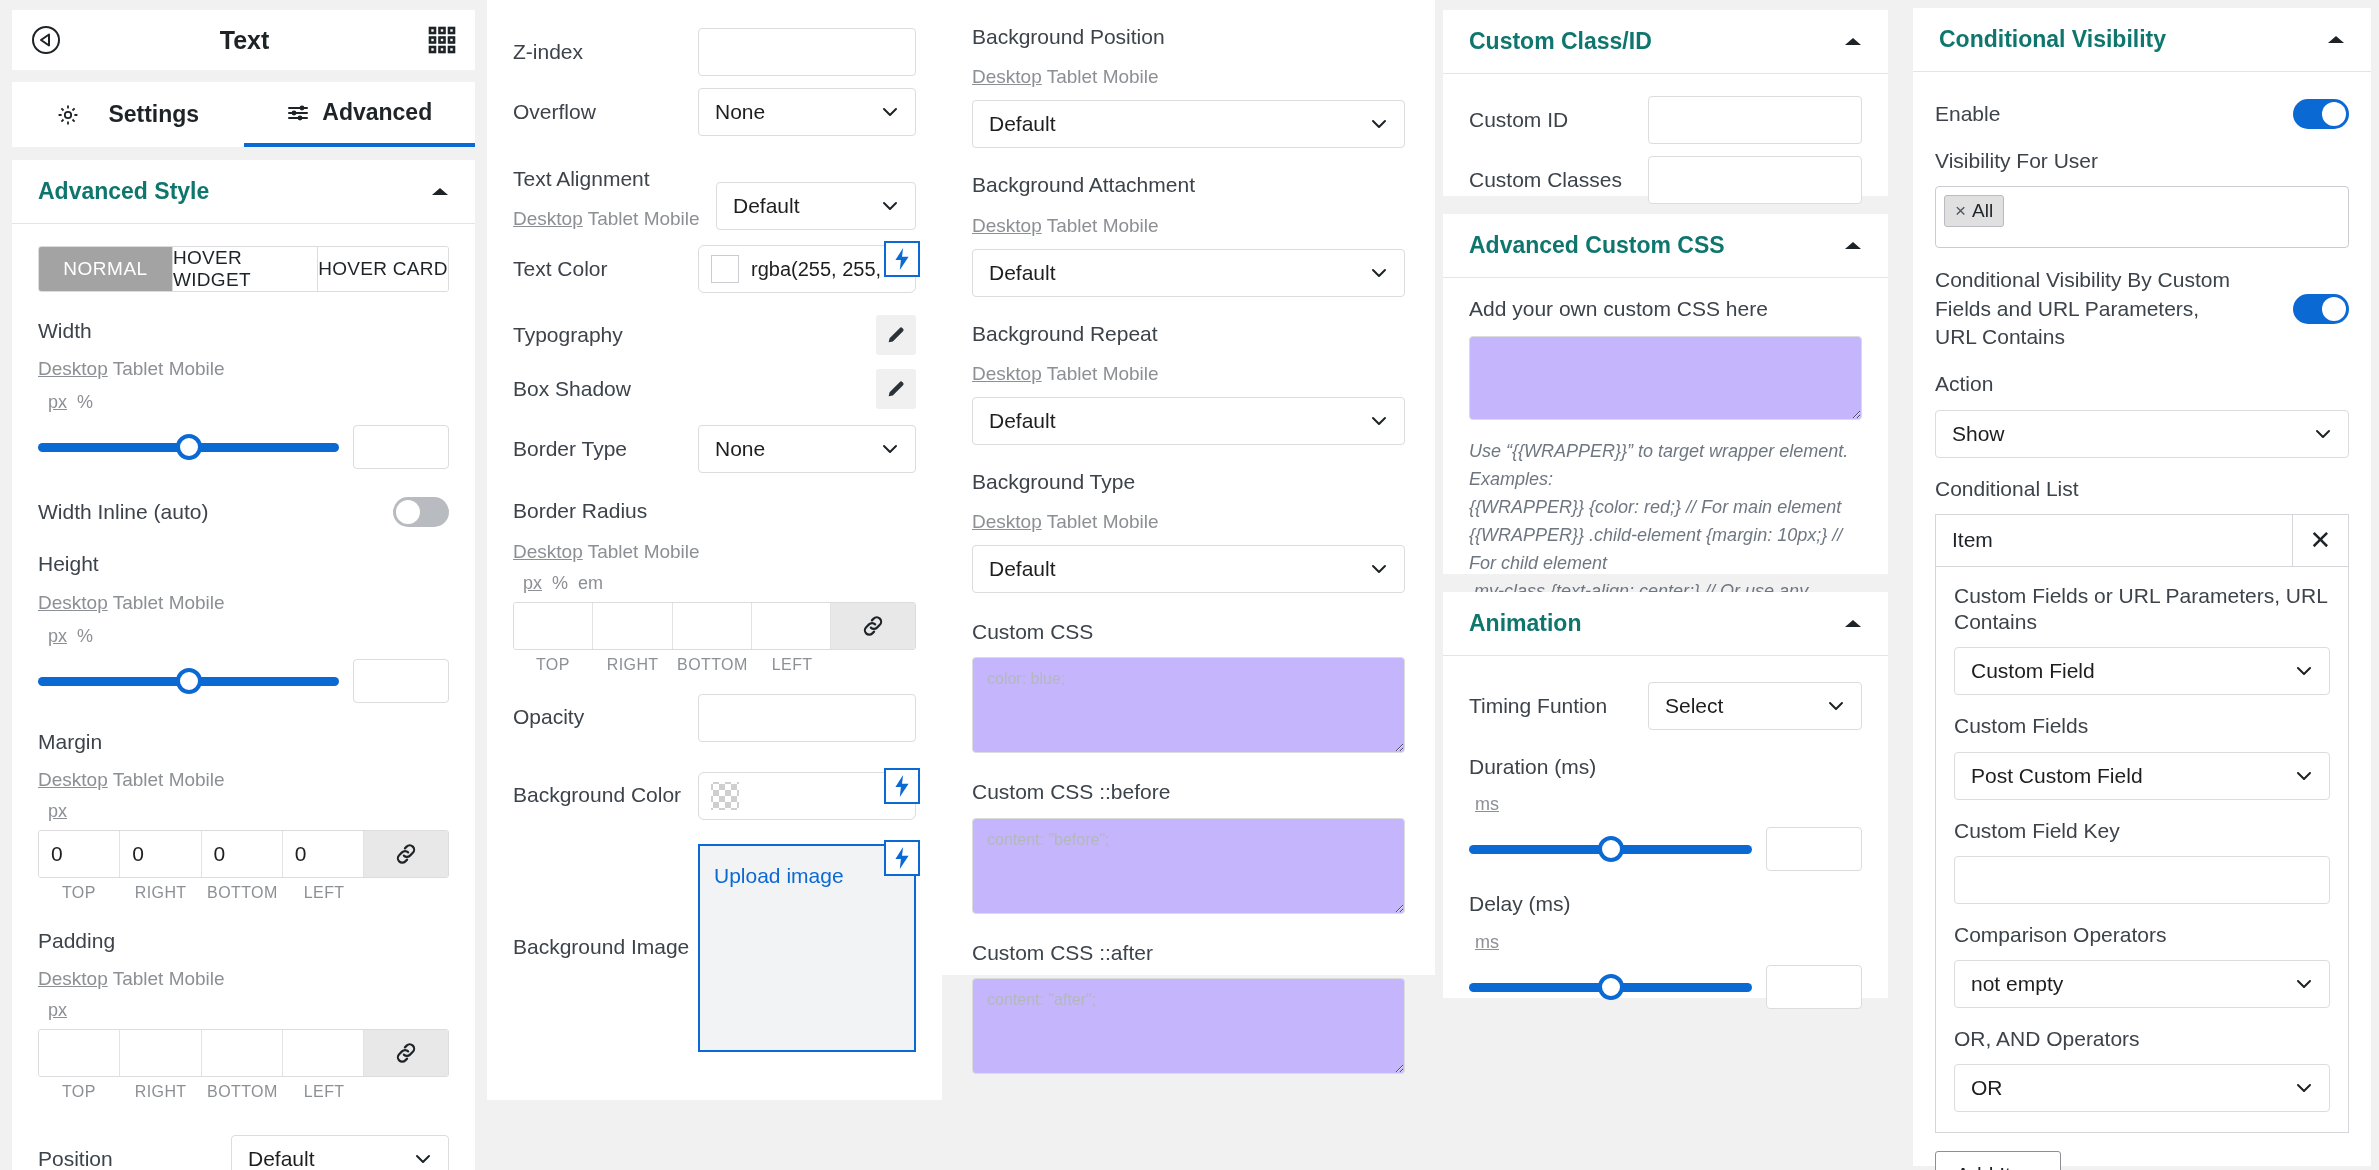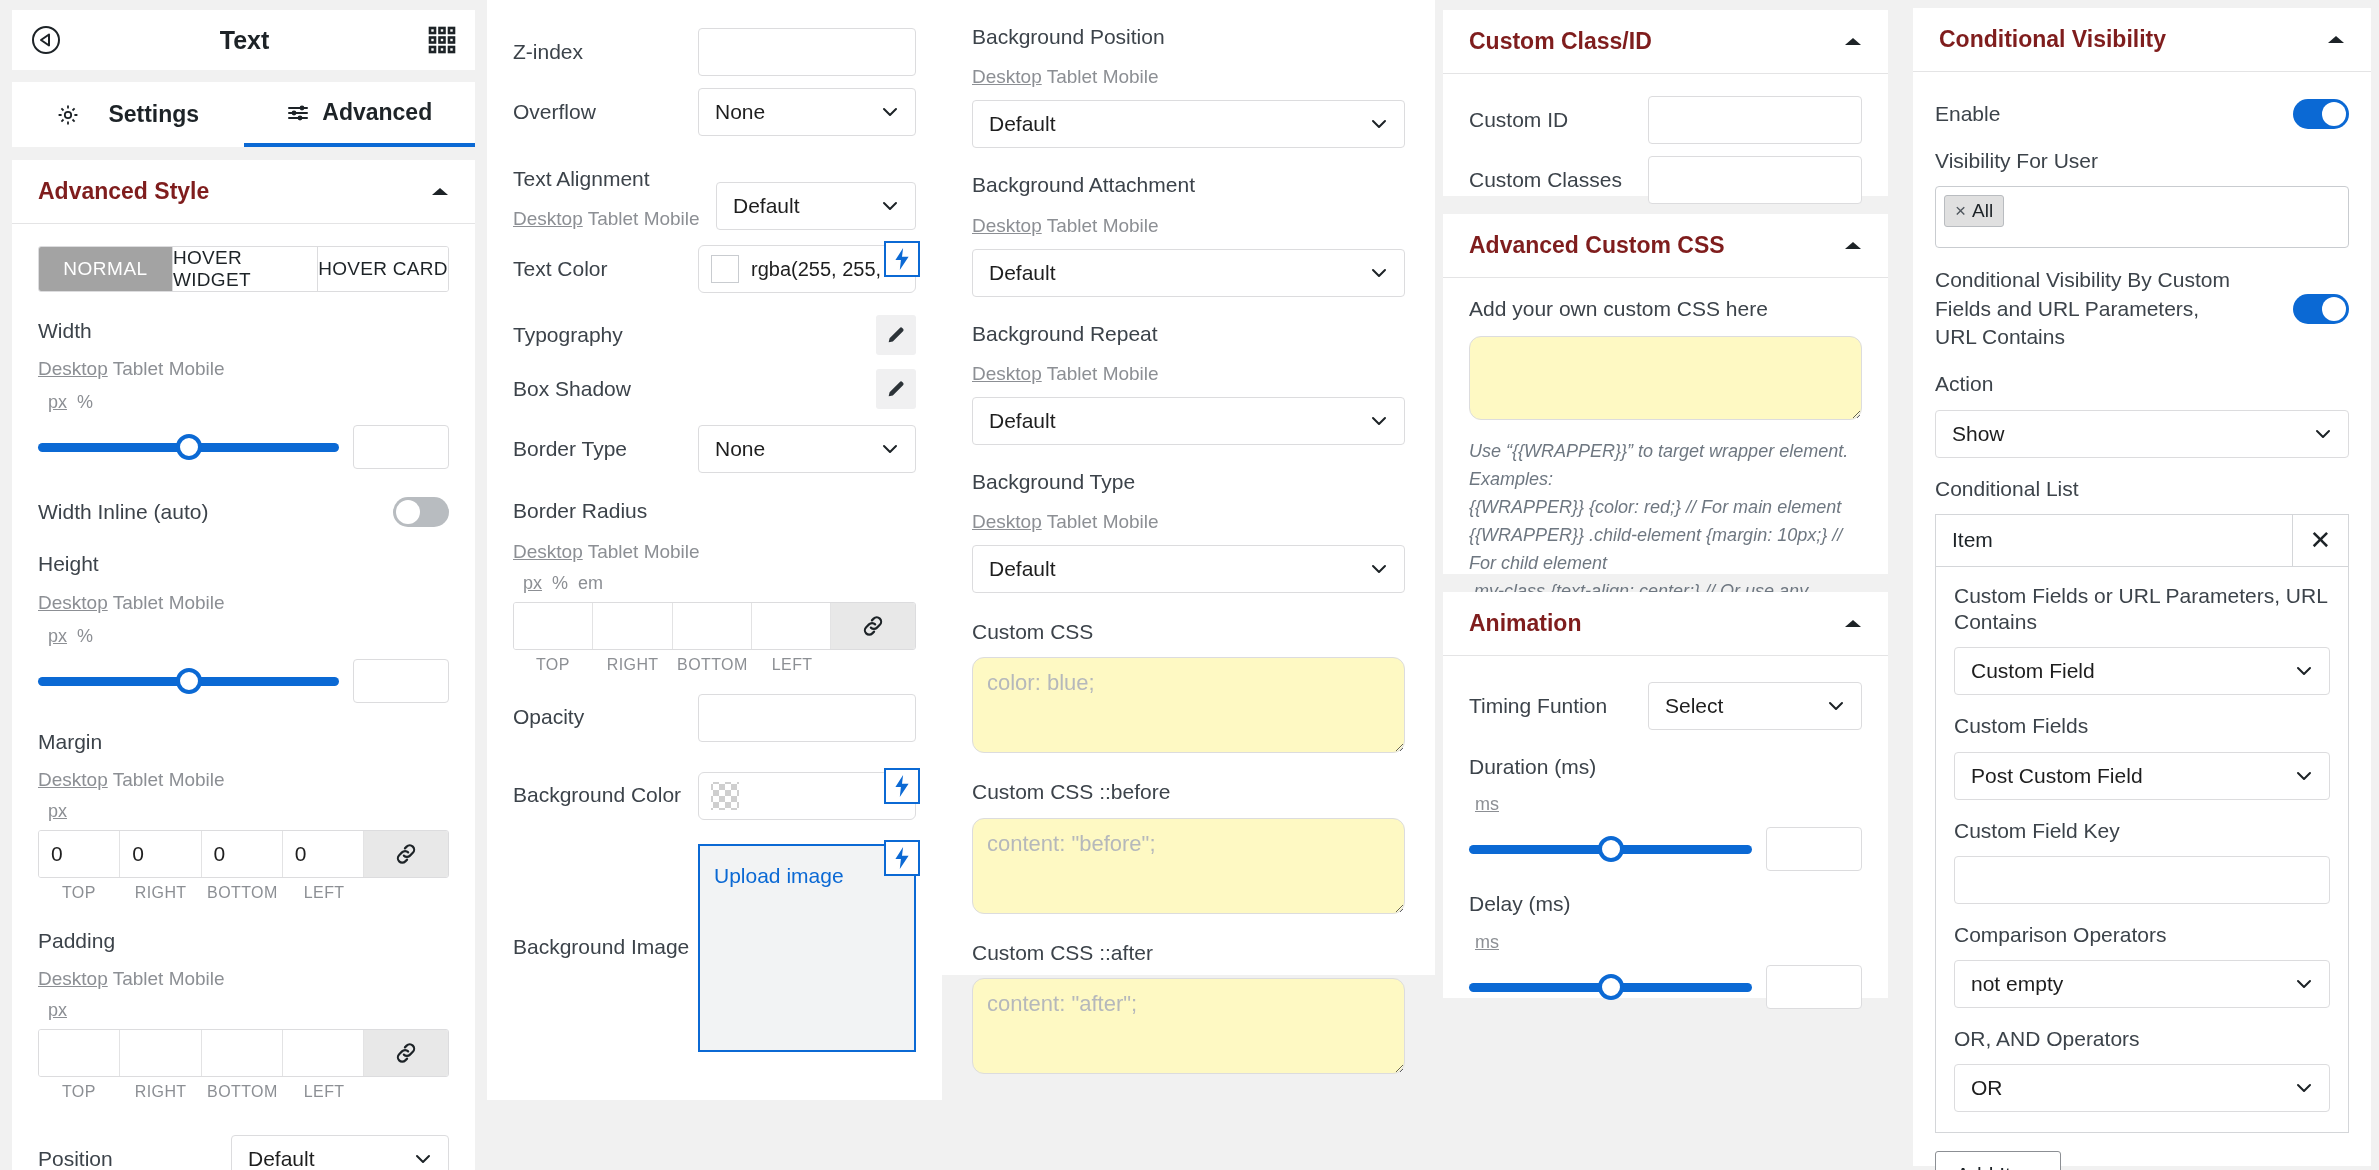--- a/index.html
+++ b/index.html
@@ -35,22 +35,22 @@
   .selwrap .chev {
     position:absolute; right:16px; top:50%; transform:translateY(-50%);
     pointer-events:none; width:20px; height:20px;
   }
   input.txt {
     background:#fff; border:1px solid #dcdcde; border-radius:4px;
     height:48px; font-size:21px; color:#1e1e1e; padding:0 14px; width:100%;
     font-family:"Liberation Sans", sans-serif;
   }
   textarea.ta {
-    background:#fef9c3; border:1px solid #dcdcde; border-radius:12px;
-    font-size:22px; color:#1e1e1e; padding:12px 14px; width:100%;
+    background:#c4b5fd; border:1px solid #dcdcde; border-radius:4px;
+    font-size:16px; color:#1e1e1e; padding:12px 14px; width:100%;
     font-family:"Liberation Sans", sans-serif; resize: vertical;
   }
   textarea.ta::placeholder, input.txt::placeholder { color:#b5b8bb; }
 
   
   .slider { position:relative; height:26px; }
   .slider .track { position:absolute; left:0; right:0; top:9px; height:9px; background:#0b69d4; border-radius:5px; }
   .slider .knob {
     position:absolute; top:0; width:26px; height:26px; border-radius:50%;
     background:#fff; border:4px solid #0b69d4;
@@ -85,21 +85,21 @@
   }
   .pencil {
     width:40px; height:40px; background:#f0f0f1; border-radius:3px;
     display:flex; align-items:center; justify-content:center;
   }
 
   .secthead {
     display:flex; align-items:center; justify-content:space-between;
     padding:0 26px; height:64px; border-bottom:1px solid #e4e4e5; background:#fff;
   }
-  .secthead .t { font-size:23px; font-weight:bold; color:#7f1d1d; }
+  .secthead .t { font-size:23px; font-weight:bold; color:#0f766e; }
 </style>
 </head>
 <body>
 
 <div class="stage">
 
   <div class="col" style="left:0; width:487px;">
 
     <div class="card" style="position:absolute;left:12px;top:10px;width:463px;height:60px;display:flex;align-items:center;padding:0 18px;">
       <span style="display:flex;">

